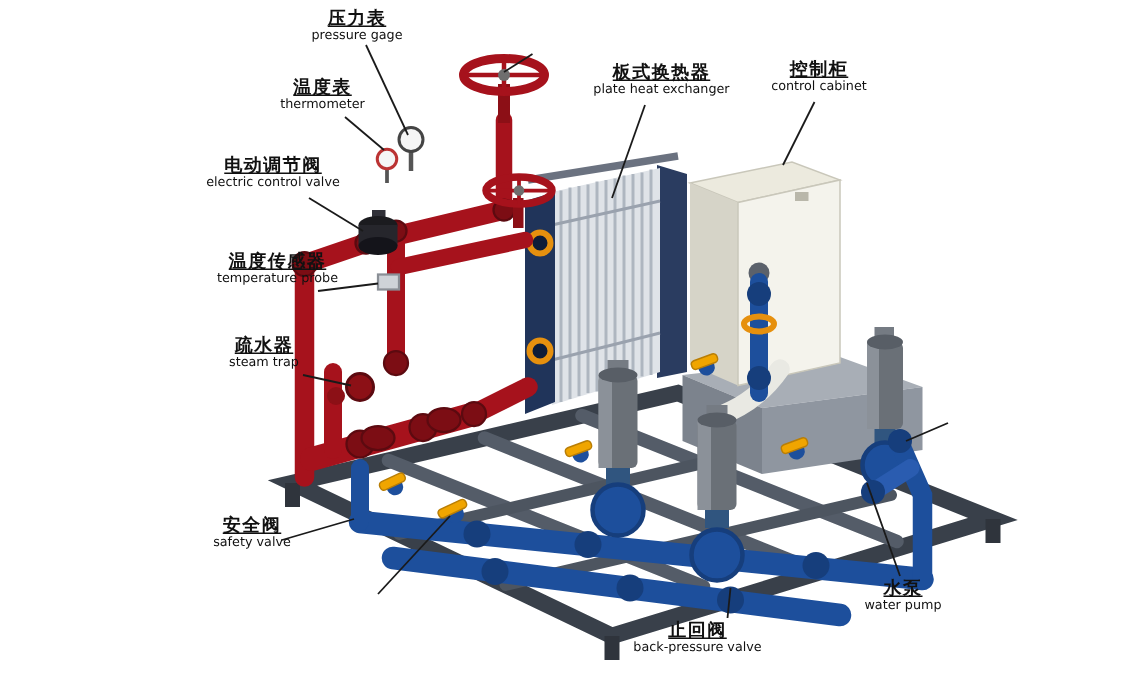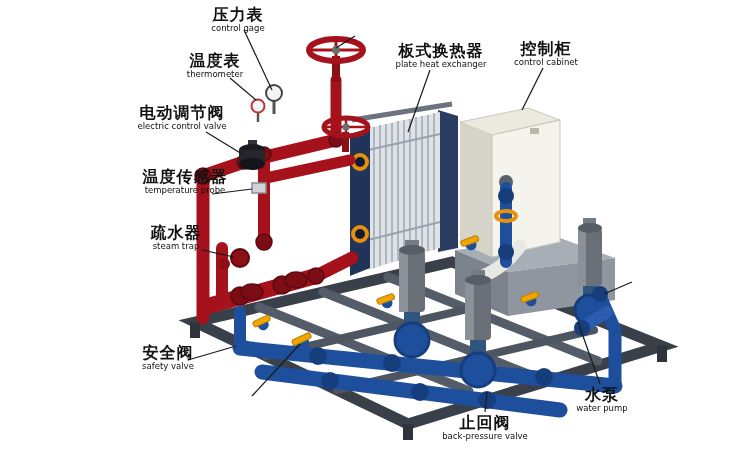--- a/index.html
+++ b/index.html
@@ -3,21 +3,21 @@
 <meta charset="utf-8">
 <style>
   html,body{margin:0;padding:0;background:#ffffff;}
   .stage{
     position:relative;width:750px;height:465px;margin:0 auto;
     background:#ffffff;overflow:hidden;
     font-family:"DejaVu Sans","Liberation Sans",sans-serif;
   }
   .stage svg{position:absolute;left:0;top:0;}
   .label{position:absolute;color:#111;text-align:center;line-height:1.15;pointer-events:none;}
-  .label .zh{font-weight:bold;font-size:16px;letter-spacing:1px;white-space:nowrap;}
+  .label .zh{font-weight:bold;font-size:12px;letter-spacing:1px;white-space:nowrap;text-decoration:underline;}
   .label .en{font-size:8.5px;white-space:nowrap;}
   .label.left .zh,.label.left .en{text-align:left;}
 </style>
 </head>
 <body>
 
 <div class="stage">
 
   <svg width="750" height="465" viewBox="0 0 750 465">
 
@@ -228,21 +228,21 @@
       <path d="M632 282 L604 294"></path>
       <path d="M188 360 L236 346"></path>
       <path d="M252 396 L300 344"></path>
       <path d="M485 412 L487 392"></path>
       <path d="M600 384 L578 322"></path>
     </g>
   </svg>
 
   <div class="label" style="left:198px;top:6px;width:80px">
     <div class="zh">压力表</div>
-    <div class="en">control gage</div>
+    <div class="en">pressure gage</div>
   </div>
 
 
   <div class="label" style="left:392px;top:42px;width:98px">
     <div class="zh">板式换热器</div>
     <div class="en">plate heat exchanger</div>
   </div>
 
   <div class="label" style="left:506px;top:40px;width:80px">
     <div class="zh">控制柜</div>
@@ -269,21 +269,21 @@
     <div class="en">steam trap</div>
   </div>
 
 
   <div class="label" style="left:134px;top:344px;width:68px">
     <div class="zh">安全阀</div>
     <div class="en">safety valve</div>
   </div>
 
 
-  <div class="label" style="left:432px;top:414px;width:106px">
+  <div class="label" style="left:412px;top:414px;width:106px">
     <div class="zh">止回阀</div>
     <div class="en">back-pressure valve</div>
   </div>
 
   <div class="label" style="left:566px;top:386px;width:72px">
     <div class="zh">水泵</div>
     <div class="en">water pump</div>
   </div>
 
 </div>

